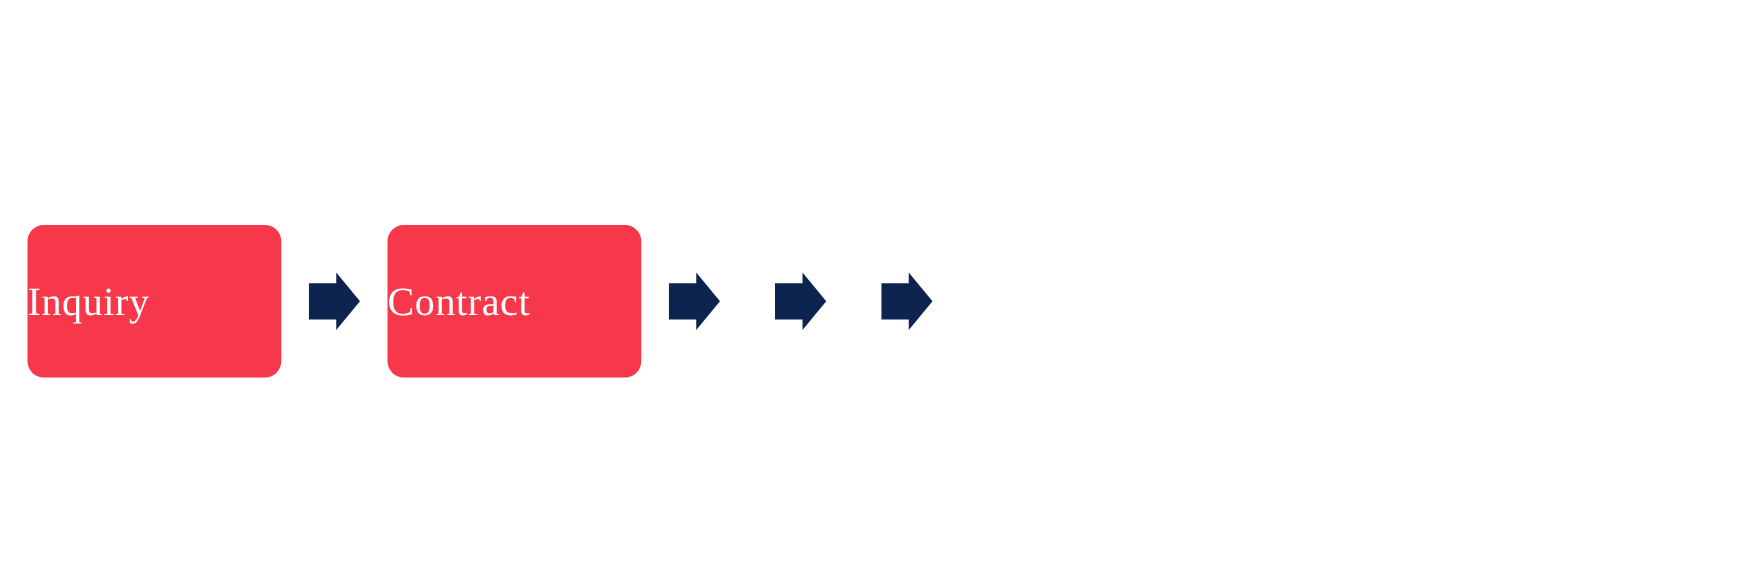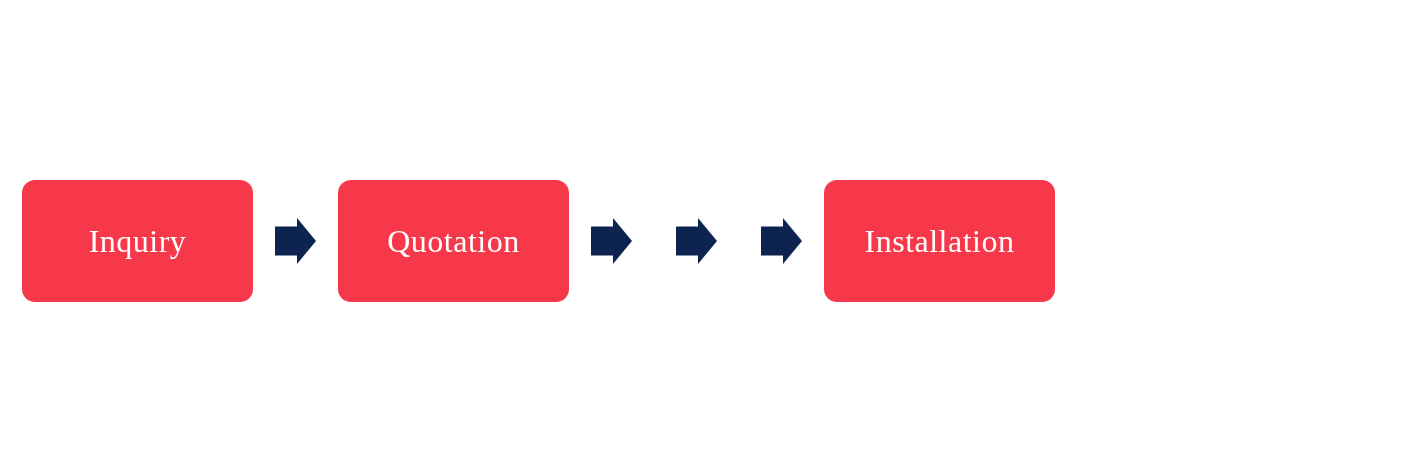--- a/index.html
+++ b/index.html
@@ -15,27 +15,27 @@
     font-family: "Liberation Serif", "DejaVu Serif", serif;
   }
   .flow {
     position: absolute;
     left: 22px;
     top: 180px;
     display: flex;
     align-items: center;
   }
   .step-box {
-    width: 231px;
+    width: 203px;
     height: 122px;
     background: #f6384a;
     border-radius: 13px;
     display: flex;
     align-items: center;
-    justify-content: center;
+    justify-content: flex-start;
     flex: 0 0 auto;
   }
   .step-label {
     color: #ffffff;
     font-size: 32px;
     line-height: 1;
     white-space: nowrap;
     letter-spacing: 0.5px;
   }
   .flow-arrow {
@@ -53,34 +53,31 @@
 
   <div class="step-box">
     <span class="step-label">Inquiry</span>
   </div>
 
   <svg class="flow-arrow" viewBox="0 0 41 46">
     <polygon points="0,8.5 22,8.5 22,0 41,23 22,46 22,37.5 0,37.5" fill="#0e2450"></polygon>
   </svg>
 
   <div class="step-box">
-    <span class="step-label">Quotation</span>
+    <span class="step-label">Contract</span>
   </div>
 
   <svg class="flow-arrow" viewBox="0 0 41 46">
     <polygon points="0,8.5 22,8.5 22,0 41,23 22,46 22,37.5 0,37.5" fill="#0e2450"></polygon>
   </svg>
 
 
   <svg class="flow-arrow" viewBox="0 0 41 46">
     <polygon points="0,8.5 22,8.5 22,0 41,23 22,46 22,37.5 0,37.5" fill="#0e2450"></polygon>
   </svg>
 
 
   <svg class="flow-arrow" viewBox="0 0 41 46">
     <polygon points="0,8.5 22,8.5 22,0 41,23 22,46 22,37.5 0,37.5" fill="#0e2450"></polygon>
   </svg>
 
-  <div class="step-box">
-    <span class="step-label">Installation</span>
-  </div>
 
 </div>
 
 </body></html>

